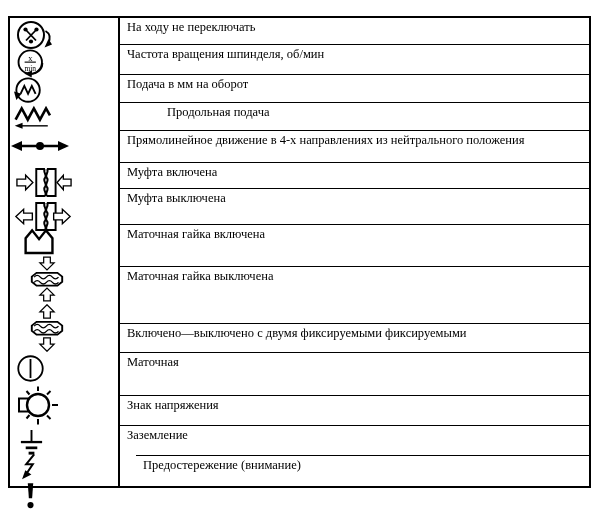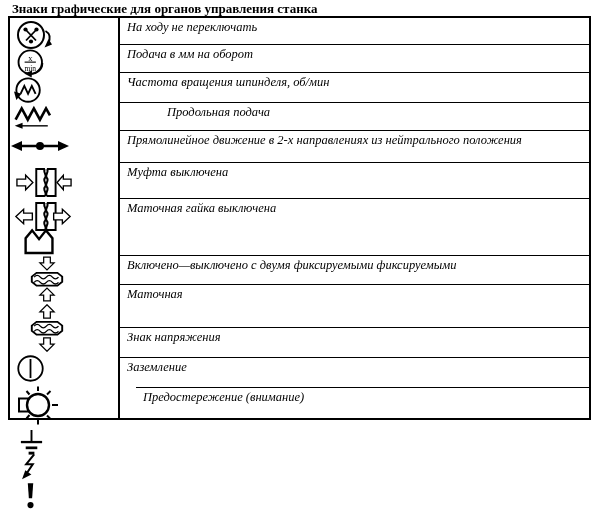--- a/index.html
+++ b/index.html
@@ -3,31 +3,30 @@
 <meta charset="utf-8">
 <style>
   html,body{margin:0;padding:0;background:#fff;}
   .page{position:relative;width:600px;height:524px;background:#ffffff;color:#000;
         font-family:"Liberation Serif",serif;overflow:hidden;}
   .doc-title{position:absolute;left:12px;top:1px;font-weight:bold;font-size:13px;white-space:nowrap;}
   .table-label{position:absolute;left:403px;top:1px;font-weight:bold;font-size:13px;white-space:nowrap;margin-top:40px;}
   .sign-table{position:absolute;left:8px;top:16px;width:583px;box-sizing:border-box;
               border:2px solid #000;display:flex;background:#fff;}
   .icons-col{position:relative;flex:0 0 108px;width:108px;border-right:2px solid #000;}
-  .rows-col{flex:1 1 auto;display:flex;flex-direction:column;font-style:italic;}
+  .rows-col{flex:1 1 auto;display:flex;flex-direction:column;}
   .t-row{box-sizing:border-box;padding:2px 5px 0 7px;font-size:12.5px;line-height:14px;}
   .t-row + .t-row{border-top:1.5px solid #000;}
   .icon-slot{position:absolute;}
   .icon-slot svg{display:block;}
 </style>
 </head>
 <body>
 
 <div class="page">
-  <div class="doc-title">Знаки графические для органов управления станка</div>
   <div class="table-label">Таблица 3</div>
   <div class="sign-table">
     <div class="icons-col" id="icons-col">
         <div class="icon-slot" style="top: 1px; left: 6px;">
           <svg width="42" height="32" viewBox="0 0 42 32">
             <circle cx="15" cy="16" r="13" fill="none" stroke="#000" stroke-width="2"></circle>
             <line x1="9.5" y1="10.5" x2="20" y2="21.5" stroke="#000" stroke-width="1.8"></line>
             <line x1="20.5" y1="10.5" x2="10" y2="21.5" stroke="#000" stroke-width="1.8"></line>
             <circle cx="9.5" cy="10.5" r="2.1" fill="#000"></circle>
             <circle cx="20.5" cy="10.5" r="2.1" fill="#000"></circle>
@@ -144,34 +143,40 @@
           <svg width="13" height="29" viewBox="0 0 14 32">
             <path d="M4,1.5 h6 l-1.2,16.5 h-3.6 Z" fill="#000"></path>
             <circle cx="7" cy="25.5" r="3.4" fill="#000"></circle>
           </svg>
         </div>
       </div>
     <div class="rows-col" id="rows-col">
         <div class="t-row" style="height: 26px; flex: 0 0 auto;">
           <div>На ходу не переключать</div>
         </div>
+        <div class="t-row" style="height: 30px; flex: 0 0 auto;">
+          <div>Частота вращения шпинделя, об/мин</div>
+        </div>
         <div class="t-row" style="height: 28px; flex: 0 0 auto;">
           <div>Подача в мм на оборот</div>
-        </div>
-        <div class="t-row" style="height: 30px; flex: 0 0 auto;">
-          <div>Частота вращения шпинделя, об/мин</div>
         </div>
         <div class="t-row" style="height: 28px; flex: 0 0 auto; padding-left: 47px;">
           <div>Продольная подача</div>
         </div>
         <div class="t-row" style="height: 32px; flex: 0 0 auto;">
-          <div>Прямолинейное движение в 2-х направлениях из нейтрального положения</div>
+          <div>Прямолинейное движение в 4-х направлениях из нейтрального положения</div>
+        </div>
+        <div class="t-row" style="height: 26px; flex: 0 0 auto;">
+          <div>Муфта включена</div>
         </div>
         <div class="t-row" style="height: 36px; flex: 0 0 auto;">
           <div>Муфта выключена</div>
+        </div>
+        <div class="t-row" style="height: 42px; flex: 0 0 auto;">
+          <div>Маточная гайка включена</div>
         </div>
         <div class="t-row" style="height: 57px; flex: 0 0 auto;">
           <div>Маточная гайка выключена</div>
         </div>
         <div class="t-row" style="height: 29px; flex: 0 0 auto;">
           <div>Включено—выключено с двумя фиксируемыми фиксируемыми</div>
         </div>
         <div class="t-row" style="height: 43px; flex: 0 0 auto;">
           <div>Маточная</div>
         </div>

